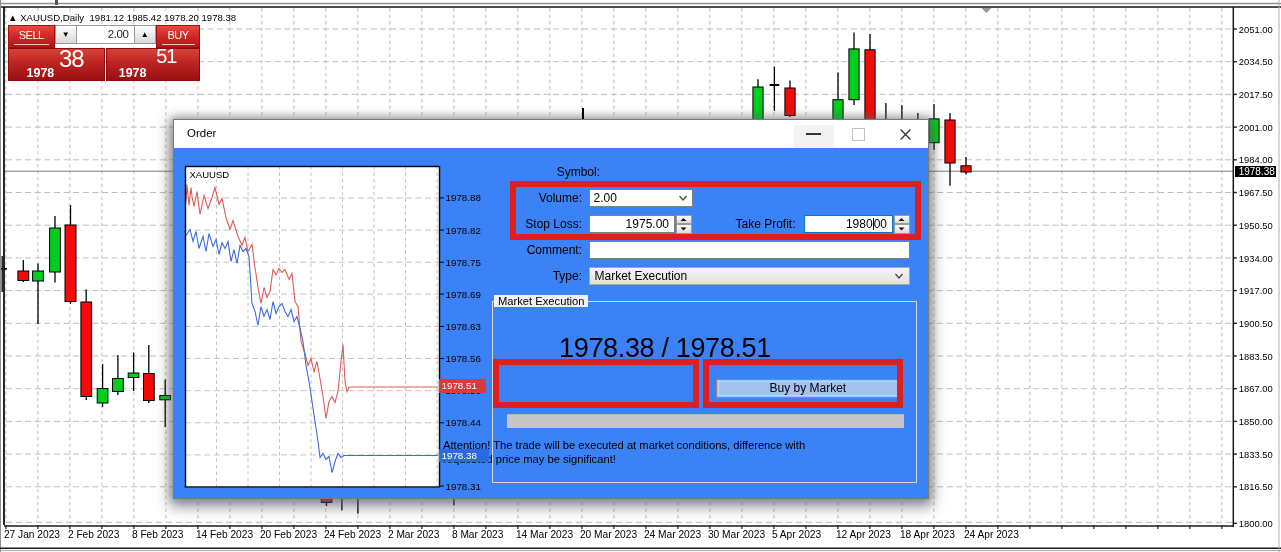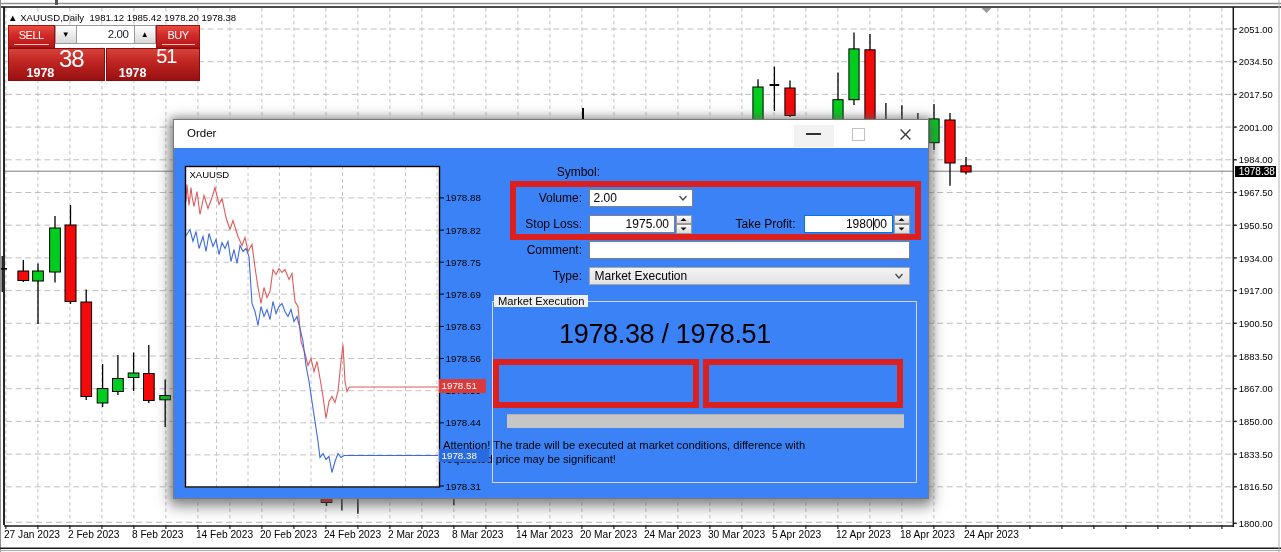--- a/index.html
+++ b/index.html
@@ -332,21 +332,22 @@
   <div class="lbl" style="left:300px;top:121px;width:108px">Comment:</div>
   <div class="fld edit" style="left:414.5px;top:121px;width:321px"></div>
   <div class="lbl" style="left:300px;top:147px;width:108px">Type:</div>
   <div class="fld combo" style="left:414.5px;top:147px;width:321px">Market Execution
     <svg class="chev" width="8" height="8">
           <path d="M0.5 2 L4 6 L7.5 2" fill="none" stroke="#444" stroke-width="1.2"></path>
         </svg></div>
 
   <div class="abs" style="left:317.5px;top:181px;width:425.5px;height:182.5px;border:1px solid #d5d5d5"></div>
   <div class="abs" style="left:320px;top:175px;font-size:11.2px;background:#f0f0f0;padding:0 4px">Market Execution</div>
-  <div class="abs" style="left:319.5px;top:199px;width:343px;text-align:center;font-size:27px;letter-spacing:-0.35px;color:#000">1978.38 / 1978.51</div>
+  <div class="abs" style="left:319.5px;top:213px;width:343px;text-align:center;font-size:27px;letter-spacing:-0.35px;color:#000">1978.38 / 1978.51</div>
+  <div class="abs" style="left:541.6px;top:259.5px;width:184.5px;height:18.5px;background:#a5c1ef;border:1px solid #8a8a8a;outline:1px solid #c5d5ee;outline-offset:-3px;font-size:12px;text-align:center;line-height:17px;color:#000">Buy by Market</div>
   <div class="abs" style="left:332.8px;top:294px;width:397px;height:14px;background:#c6c6c6;border-top:1px solid #b2b2b2"></div>
   <div class="abs" style="left:269px;top:318px;width:520px;font-size:11.2px;line-height:14.4px;color:#000">Attention! The trade will be executed at market conditions, difference with<br>requested price may be significant!</div>
 </div>
 
 <div class="ann" style="left:510px;top:180.5px;width:410.5px;height:59.5px"></div>
 <div class="ann" style="left:493px;top:358.5px;width:206px;height:49px"></div>
 <div class="ann" style="left:702.5px;top:358.5px;width:200px;height:49px"></div>
 
 <div class="abs" style="left:581.5px;top:108px;width:2px;height:10.5px;background:#000;z-index:11"></div>
 </div>

